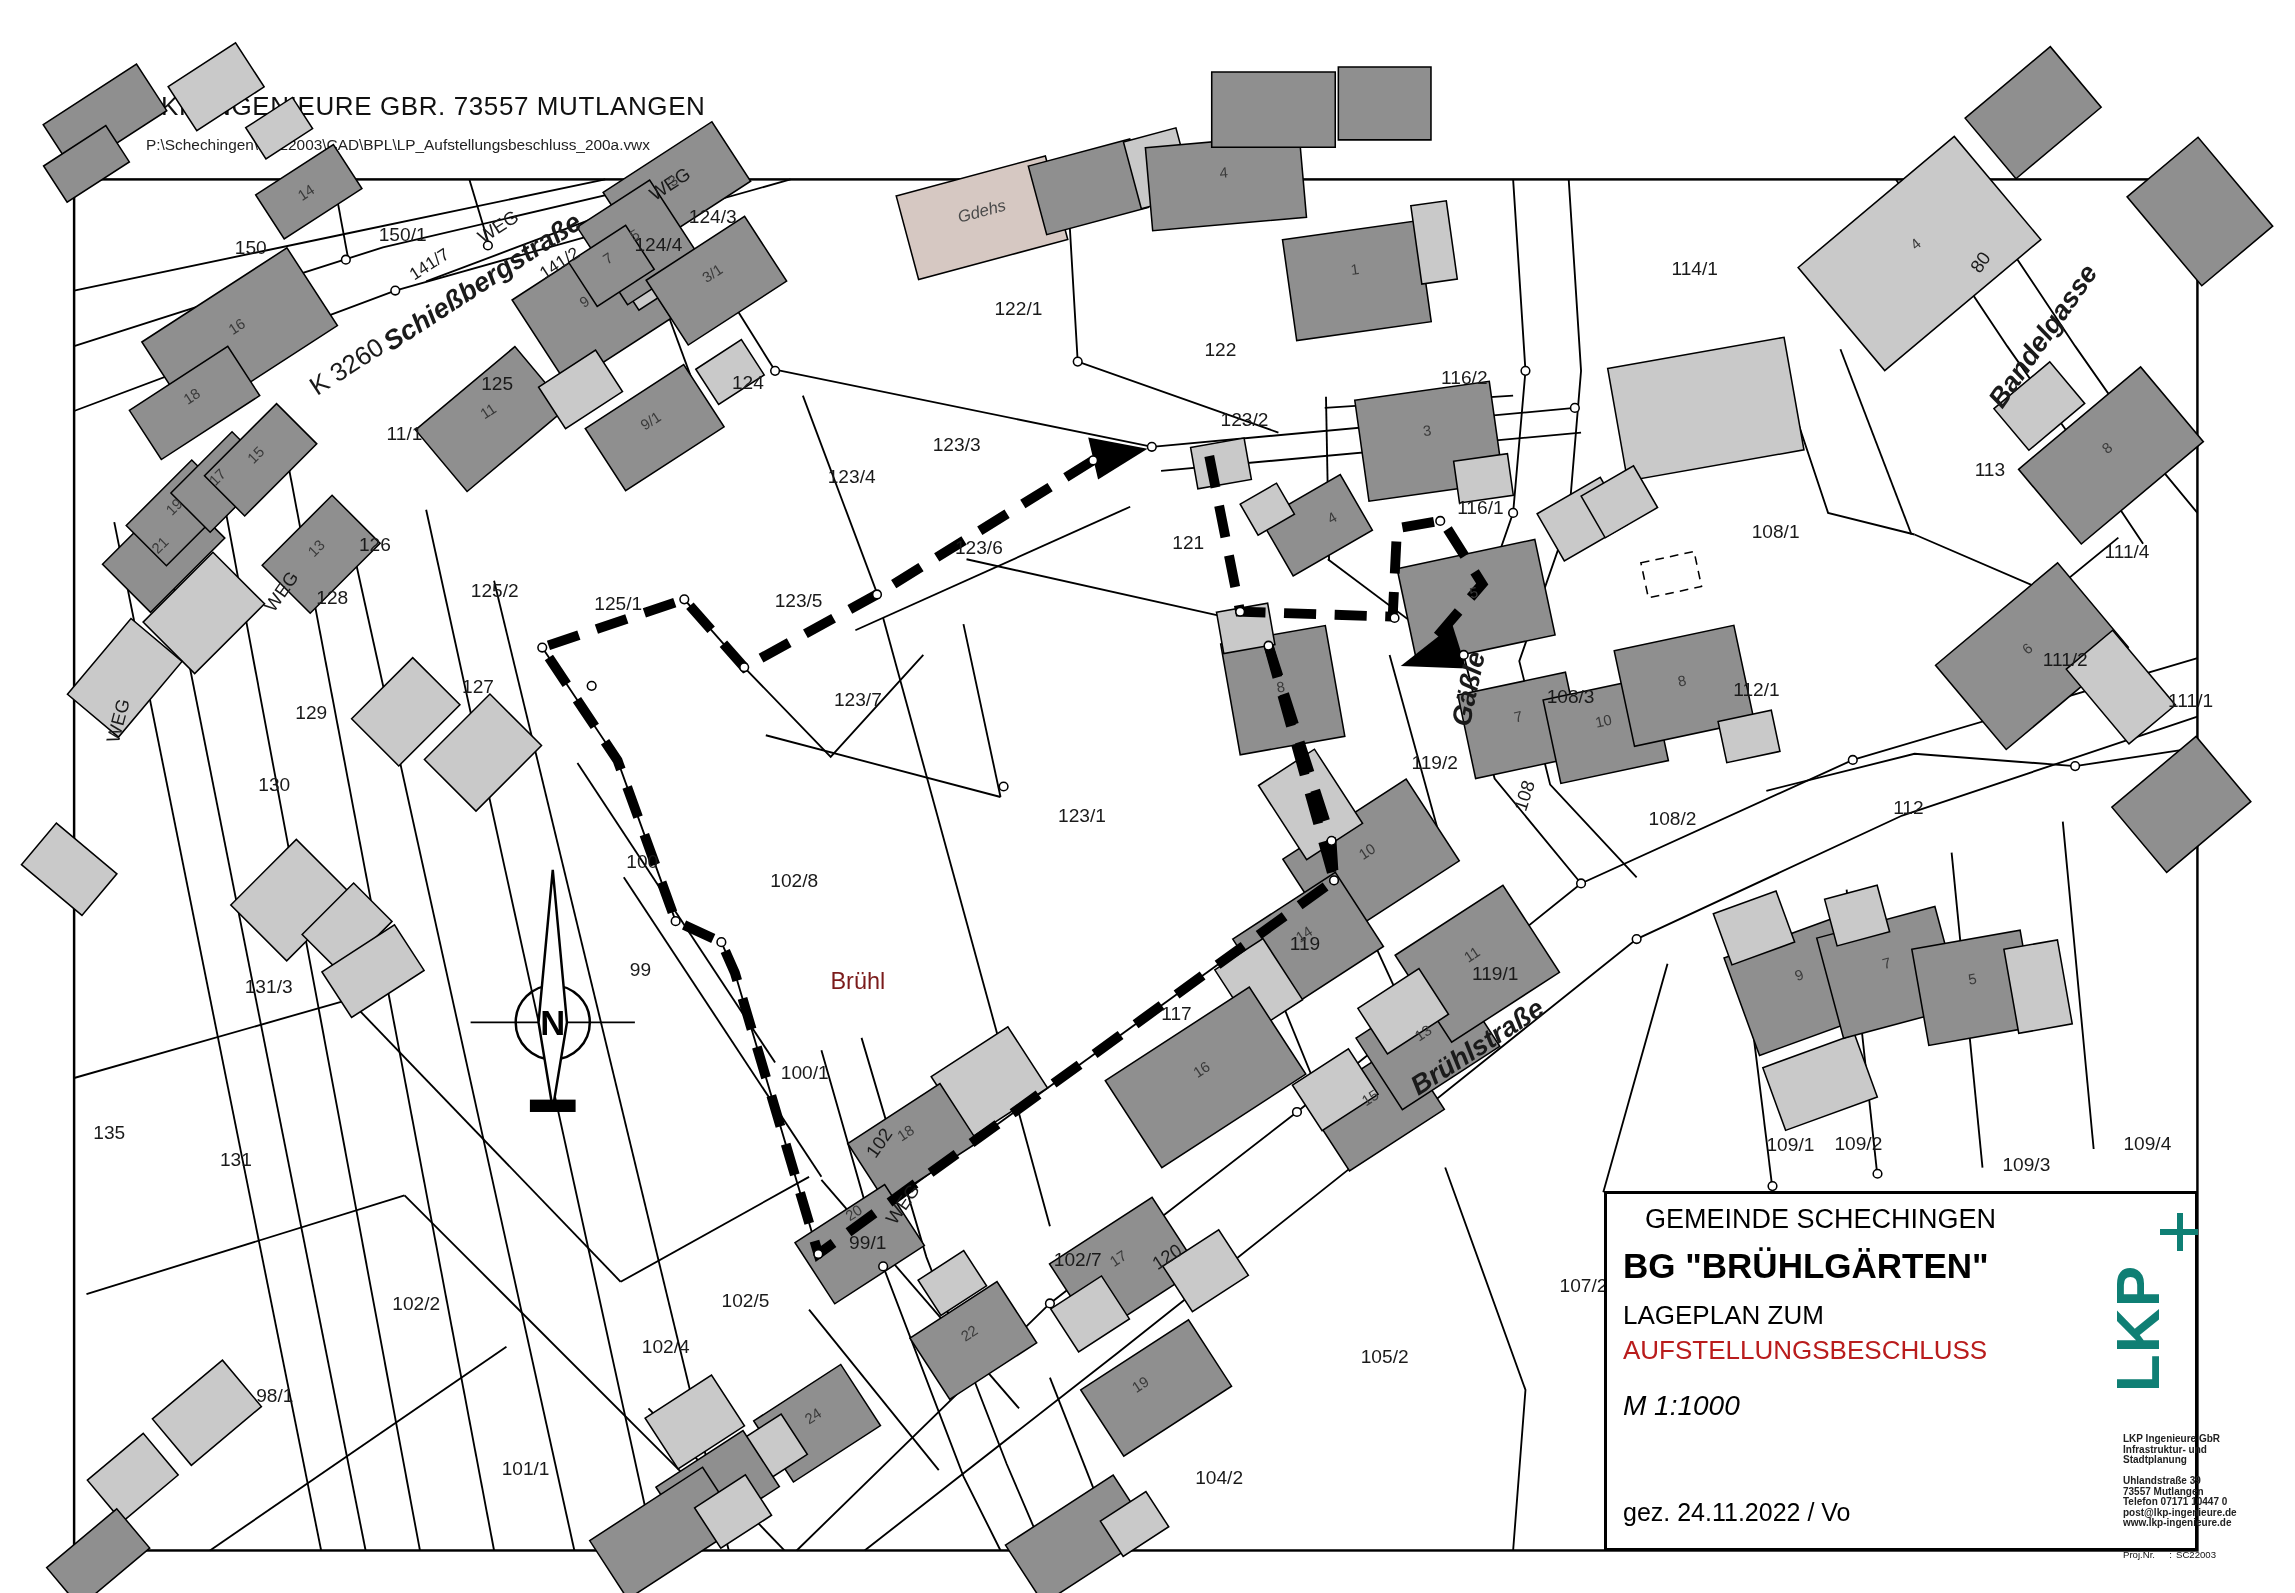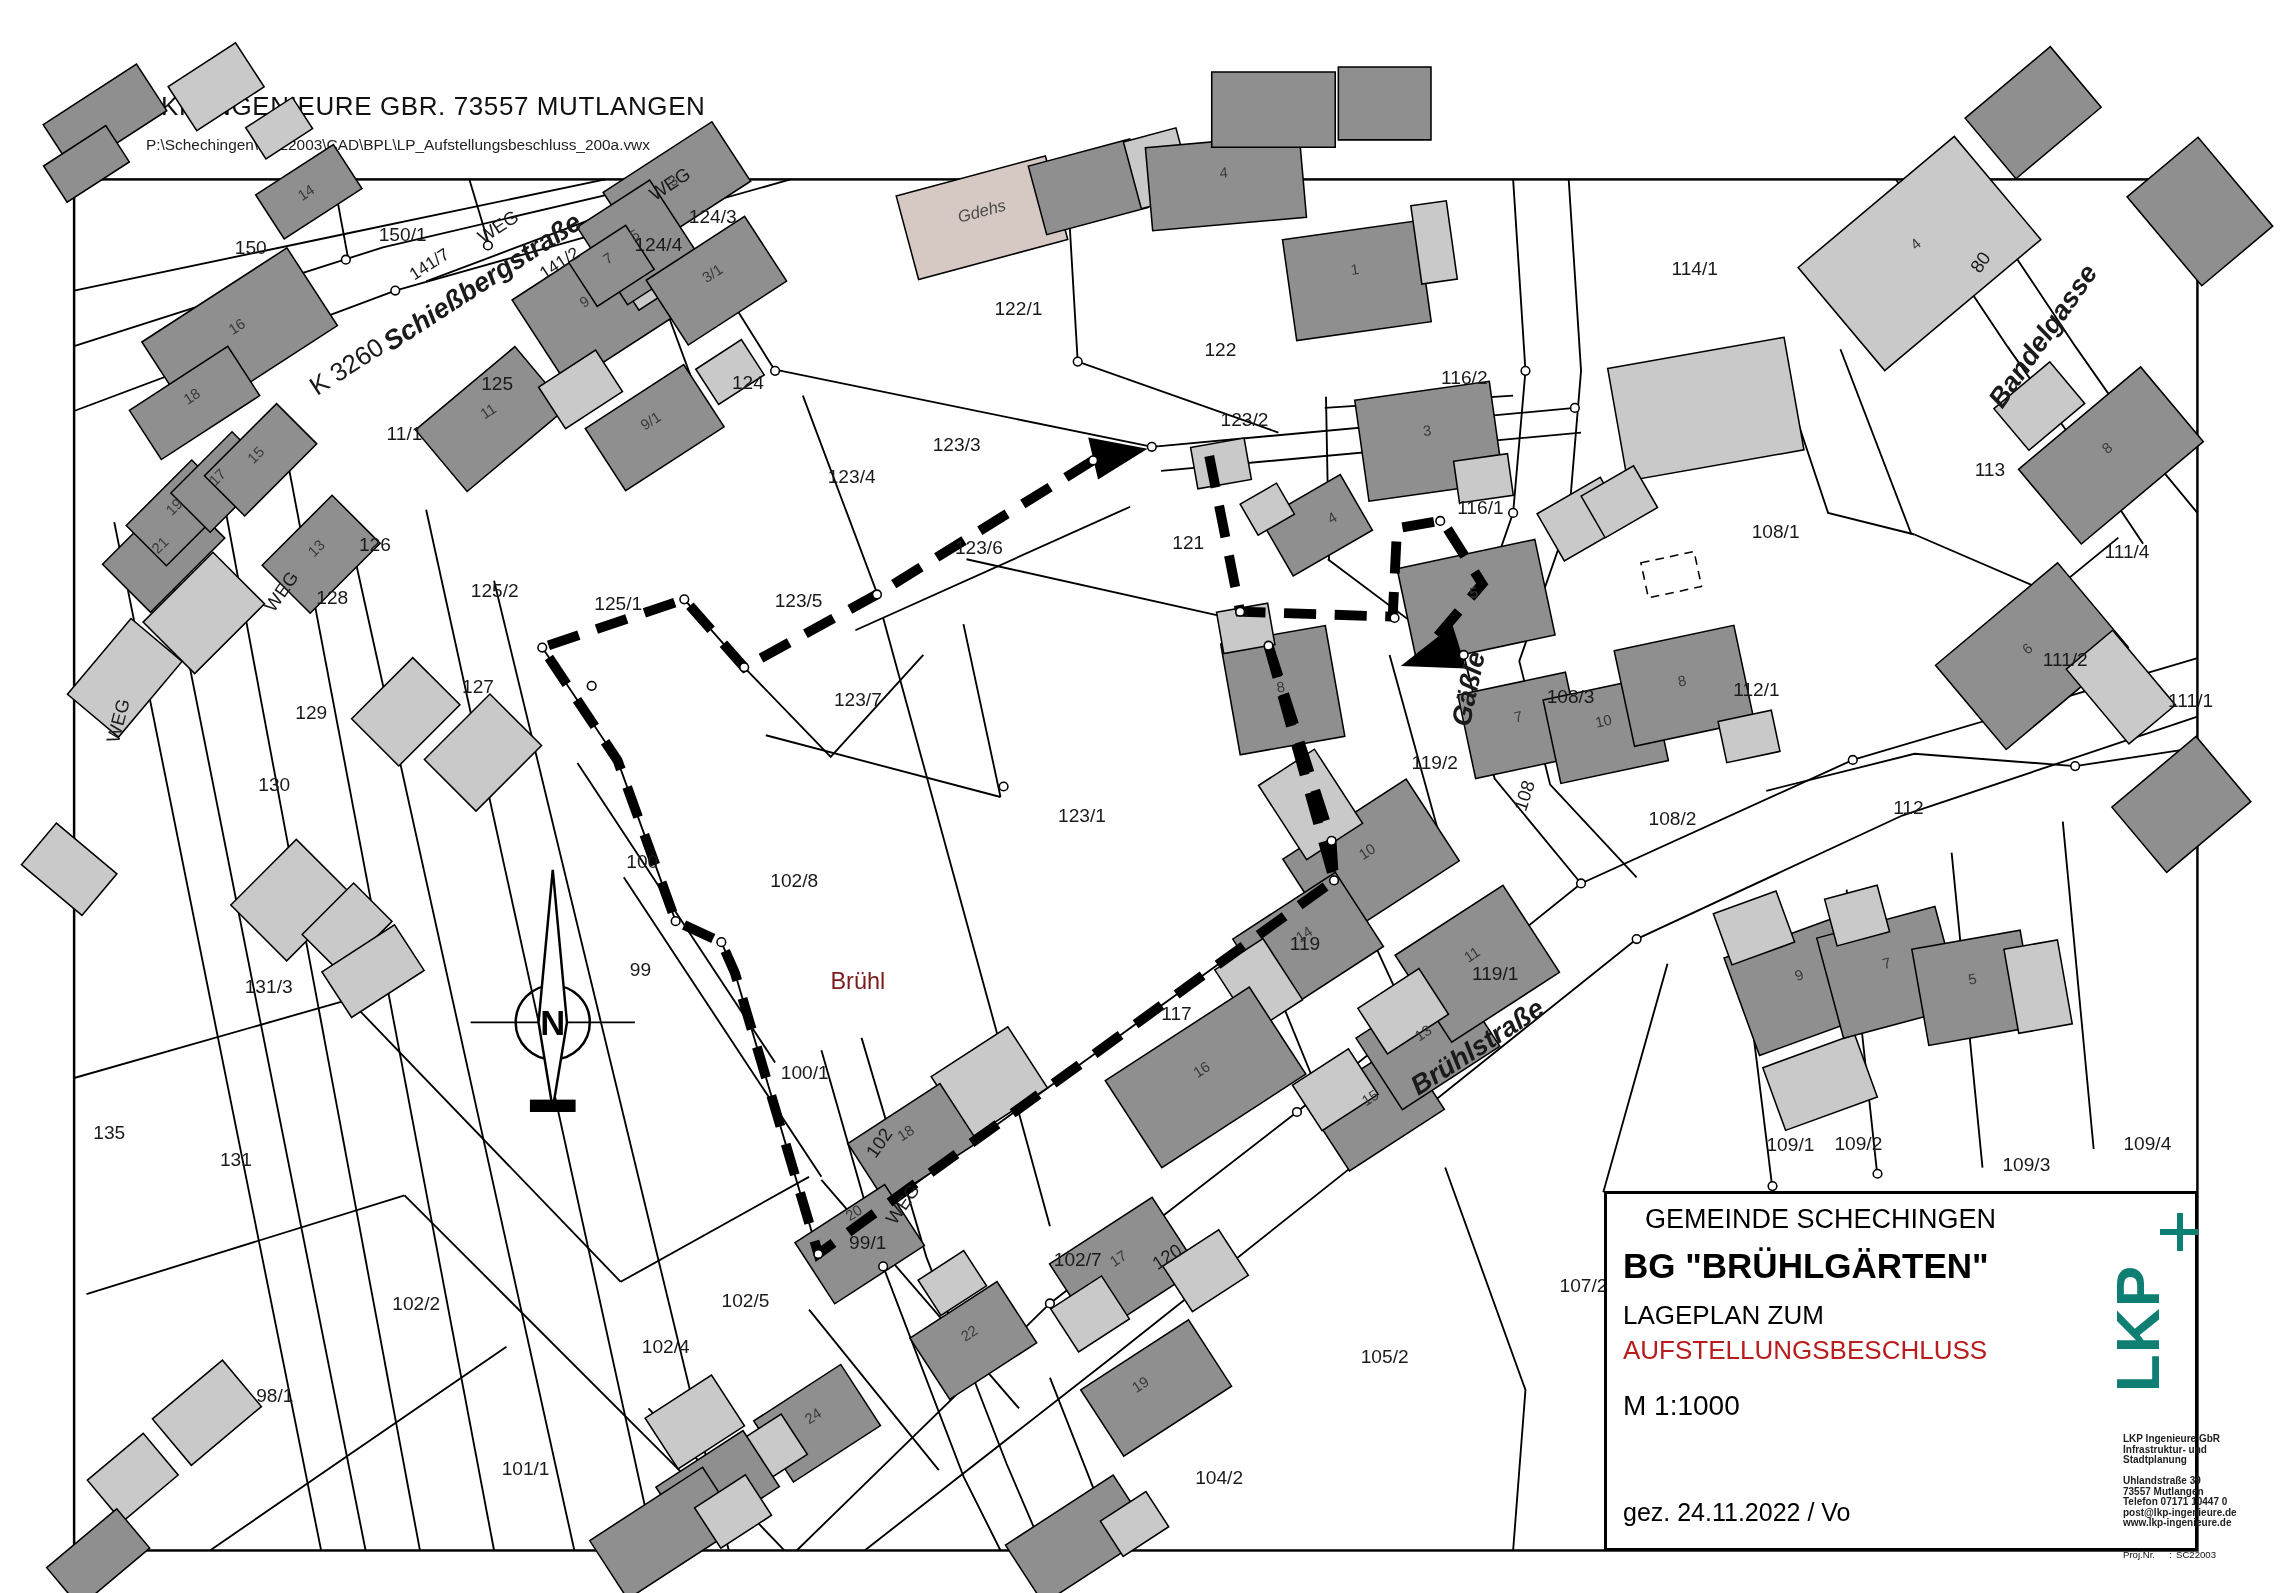--- a/index.html
+++ b/index.html
@@ -7,21 +7,21 @@
   .page{position:absolute;inset:0;background:#fff;overflow:hidden;}
   .header{position:absolute;left:146px;top:91px;color:#111;}
   .header .company{font-size:26px;letter-spacing:0.6px;color:#111;}
   .header .filepath{font-size:15.4px;margin-top:13.6px;color:#222;}
   svg#map{position:absolute;left:0;top:0;}
   .titleblock{position:absolute;left:1604px;top:1191px;width:594px;height:360px;background:#fff;border:3.1px solid #000;box-sizing:border-box;}
   .tb-municipality{position:absolute;left:16px;top:10px;font-size:27px;color:#000;margin-left:22px;}
   .tb-project{position:absolute;left:16px;top:52px;font-size:35px;font-weight:bold;color:#000;}
   .tb-sub1{position:absolute;left:16px;top:106px;font-size:26px;color:#000;}
   .tb-sub2{position:absolute;left:16px;top:141px;font-size:26px;color:#b91c1c;}
-  .tb-scale{position:absolute;left:16px;top:196px;font-size:28px;color:#000;}
+  .tb-scale{position:absolute;left:16px;top:196px;font-size:28px;color:#000;font-style:italic;}
   .tb-date{position:absolute;left:16px;top:304px;font-size:25px;color:#000;text-align:right;}
   .tb-logo-wrap{position:absolute;left:494px;top:37px;width:74px;height:191px;}
   .tb-logo-text{position:absolute;left:-59px;top:62px;width:191px;text-align:center;font-size:62px;font-weight:bold;letter-spacing:1.2px;transform:rotate(-90deg);transform-origin:center;}
   .tb-plus-h{position:absolute;left:553px;top:35px;width:38px;height:6.2px;}
   .tb-plus-v{position:absolute;left:570px;top:18.5px;width:6.2px;height:38px;}
   .tb-firm{position:absolute;left:516px;top:240px;font-size:10px;line-height:10.5px;color:#222;white-space:pre;font-weight:bold;}
   .tb-meta{position:absolute;left:516px;top:316px;font-size:9.6px;color:#111;}
   .tb-meta .row{display:flex;margin-bottom:3.7px;margin-top:39px;}
   .tb-meta .lab{width:42px;}
   .tb-meta .sep{width:11px;text-align:center;}

